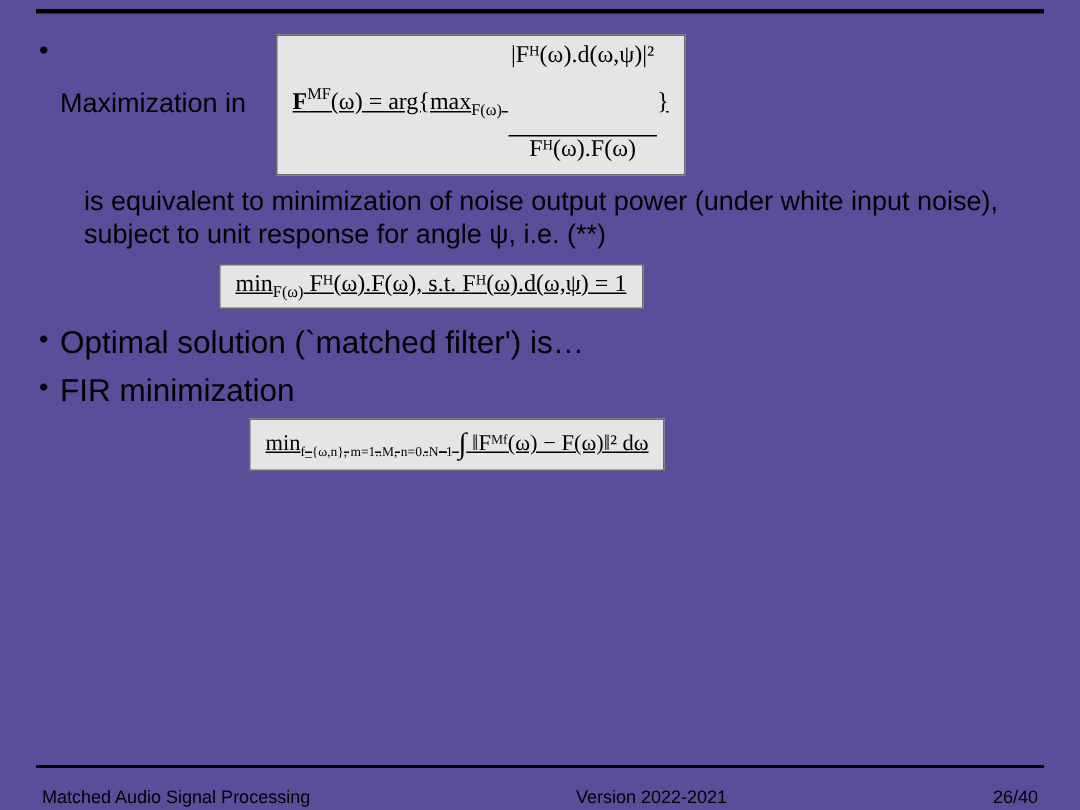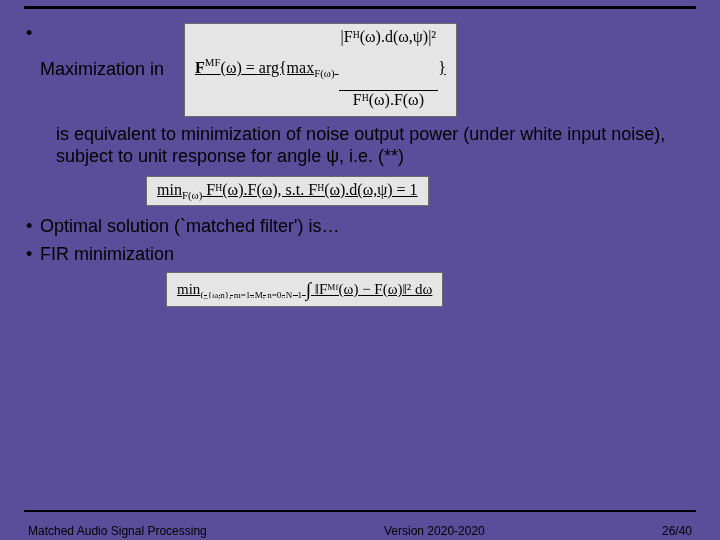--- a/index.html
+++ b/index.html
@@ -47,21 +47,21 @@
     width: 14px;
     flex: 0 0 14px;
     font-size: 18px;
     line-height: 1.2;
   }
   .content .bullet .btext {
     flex: 1;
     line-height: 1.22;
   }
   .content .big .btext {
-    font-size: 18px;
+    font-size: 21px;
   }
   .sub {
     margin-left: 30px;
     margin-top: 2px;
     margin-bottom: 8px;
     font-size: 18px;
     line-height: 1.25;
   }
   .formula {
     display: inline-block;
@@ -166,18 +166,18 @@
       </span>
     </div>
 
   </div>
 
   <hr class="hr-thin">
 
   <div class="footer">
     <span class="fcell">Matched Audio Signal Processing</span>
     <span class="mid-group">
-      <span class="fcell">Version 2020-2020</span>
+      <span class="fcell">Version 2022-2021</span>
     </span>
     <span class="fcell">26/40</span>
   </div>
 
 </div>
 
 </body></html>

